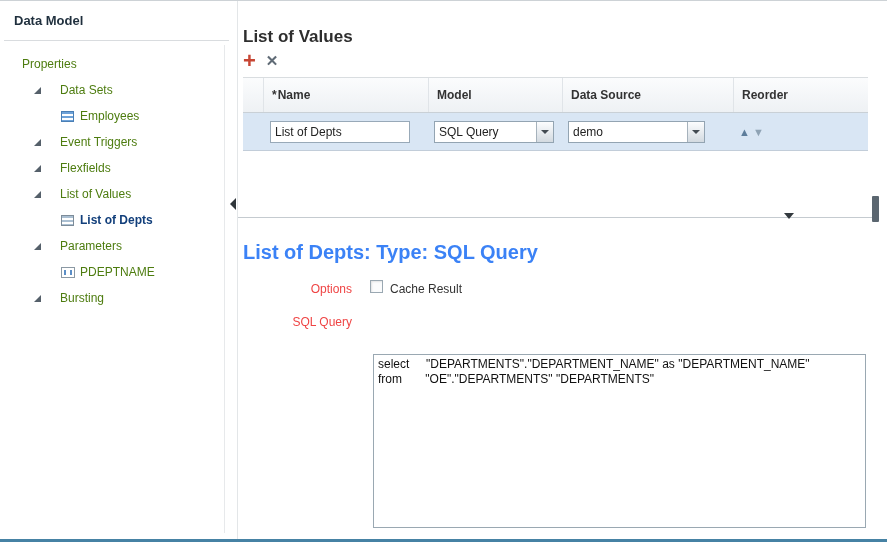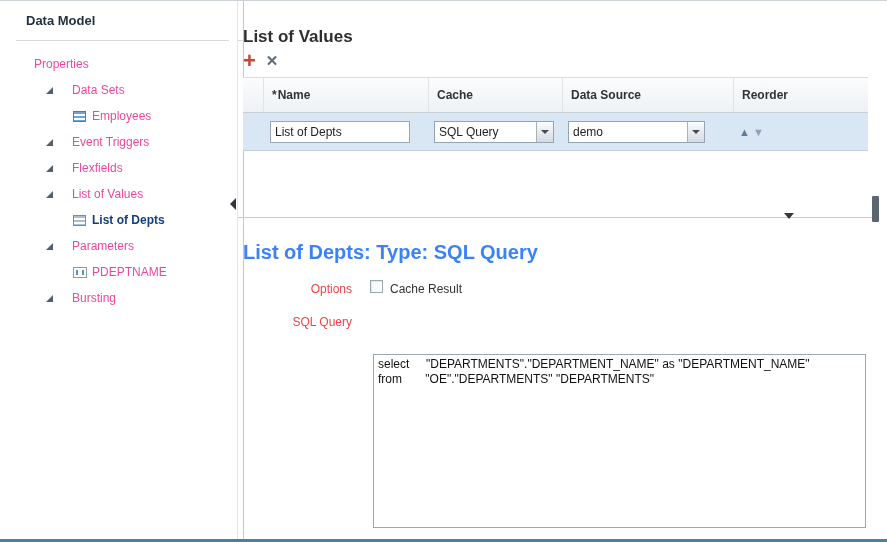--- a/index.html
+++ b/index.html
@@ -4,28 +4,28 @@
 <style>
   * { margin:0; padding:0; box-sizing:border-box; }
   html,body { background:#fff; }
   #app {
     position:relative; width:887px; height:542px; background:#fff;
     border-top:1px solid #cdd2d6; overflow:hidden;
     font-family:"Liberation Sans", sans-serif; font-size:12px; color:#333;
   }
 
   
-  .sidebar { position:absolute; left:16px; top:0; width:228px; height:539px; background:#fff; border-right:1px solid #c3c8cc; }
+  .sidebar { position:absolute; left:4px; top:0; width:228px; height:539px; background:#fff; border-right:1px solid #c3c8cc; }
   .sidebar-header { height:40px; line-height:40px; padding:0 10px; font-weight:bold; font-size:13px; color:#1f2f3d; border-bottom:1px solid #d9dcdf; }
   .tree { padding-top:10px; }
   .tree-row { height:26px; display:flex; align-items:center; cursor:pointer; }
   .tree-row.lvl0 { padding-left:18px; }
   .tree-row.lvl1 { padding-left:30px; }
   .tree-row.lvl2 { padding-left:57px; }
-  .tree-label { color:#ec4899; white-space:nowrap; }
+  .tree-label { color:#4d7c0f; white-space:nowrap; }
   .tree-row.selected .tree-label { color:#123f7b; font-weight:bold; }
   .expander { width:0; height:0; border-left:7px solid transparent; border-bottom:7px solid #55606a; margin-right:19px; flex:none; }
   .icon { display:inline-block; flex:none; }
   .icon-dataset { width:13px; height:11px; border:1px solid #4a7fb5; background:repeating-linear-gradient(180deg,#6ea2d8 0 2px,#fff 2px 4px); margin-right:6px; }
   .icon-lov { width:13px; height:11px; border:1px solid #7d8c99; background:repeating-linear-gradient(180deg,#aabfd2 0 2px,#fff 2px 4px); margin-right:6px; }
   .icon-param { width:14px; height:11px; border:1px solid #8b99a4; background:#fff; position:relative; margin-right:5px; }
   .icon-param::before, .icon-param::after { content:""; position:absolute; top:2px; bottom:2px; width:2px; background:#5b8ec6; }
   .icon-param::before { left:2px; } .icon-param::after { right:2px; }
   .sidebar-scroll { position:absolute; left:220px; top:44px; height:488px; width:0; border-left:1px solid #e7e9eb; }
 
@@ -141,21 +141,21 @@
       <span class="tb-del">✕</span>
     </div>
 
     <div class="lov-table">
       <div class="thead">
         <div class="cell col-sel"></div>
         <div class="cell col-name">
           <span class="req">*</span>
           <span>Name</span>
         </div>
-        <div class="cell col-type">Cache</div>
+        <div class="cell col-type">Model</div>
         <div class="cell col-ds">Data Source</div>
         <div class="cell col-reorder">Reorder</div>
       </div>
       <div class="trow">
         <div class="cell col-sel"></div>
         <div class="cell col-name">
           <input class="name-input" type="text" value="List of Depts" style="">
         </div>
         <div class="cell col-type">
           <div class="combo combo-type">

